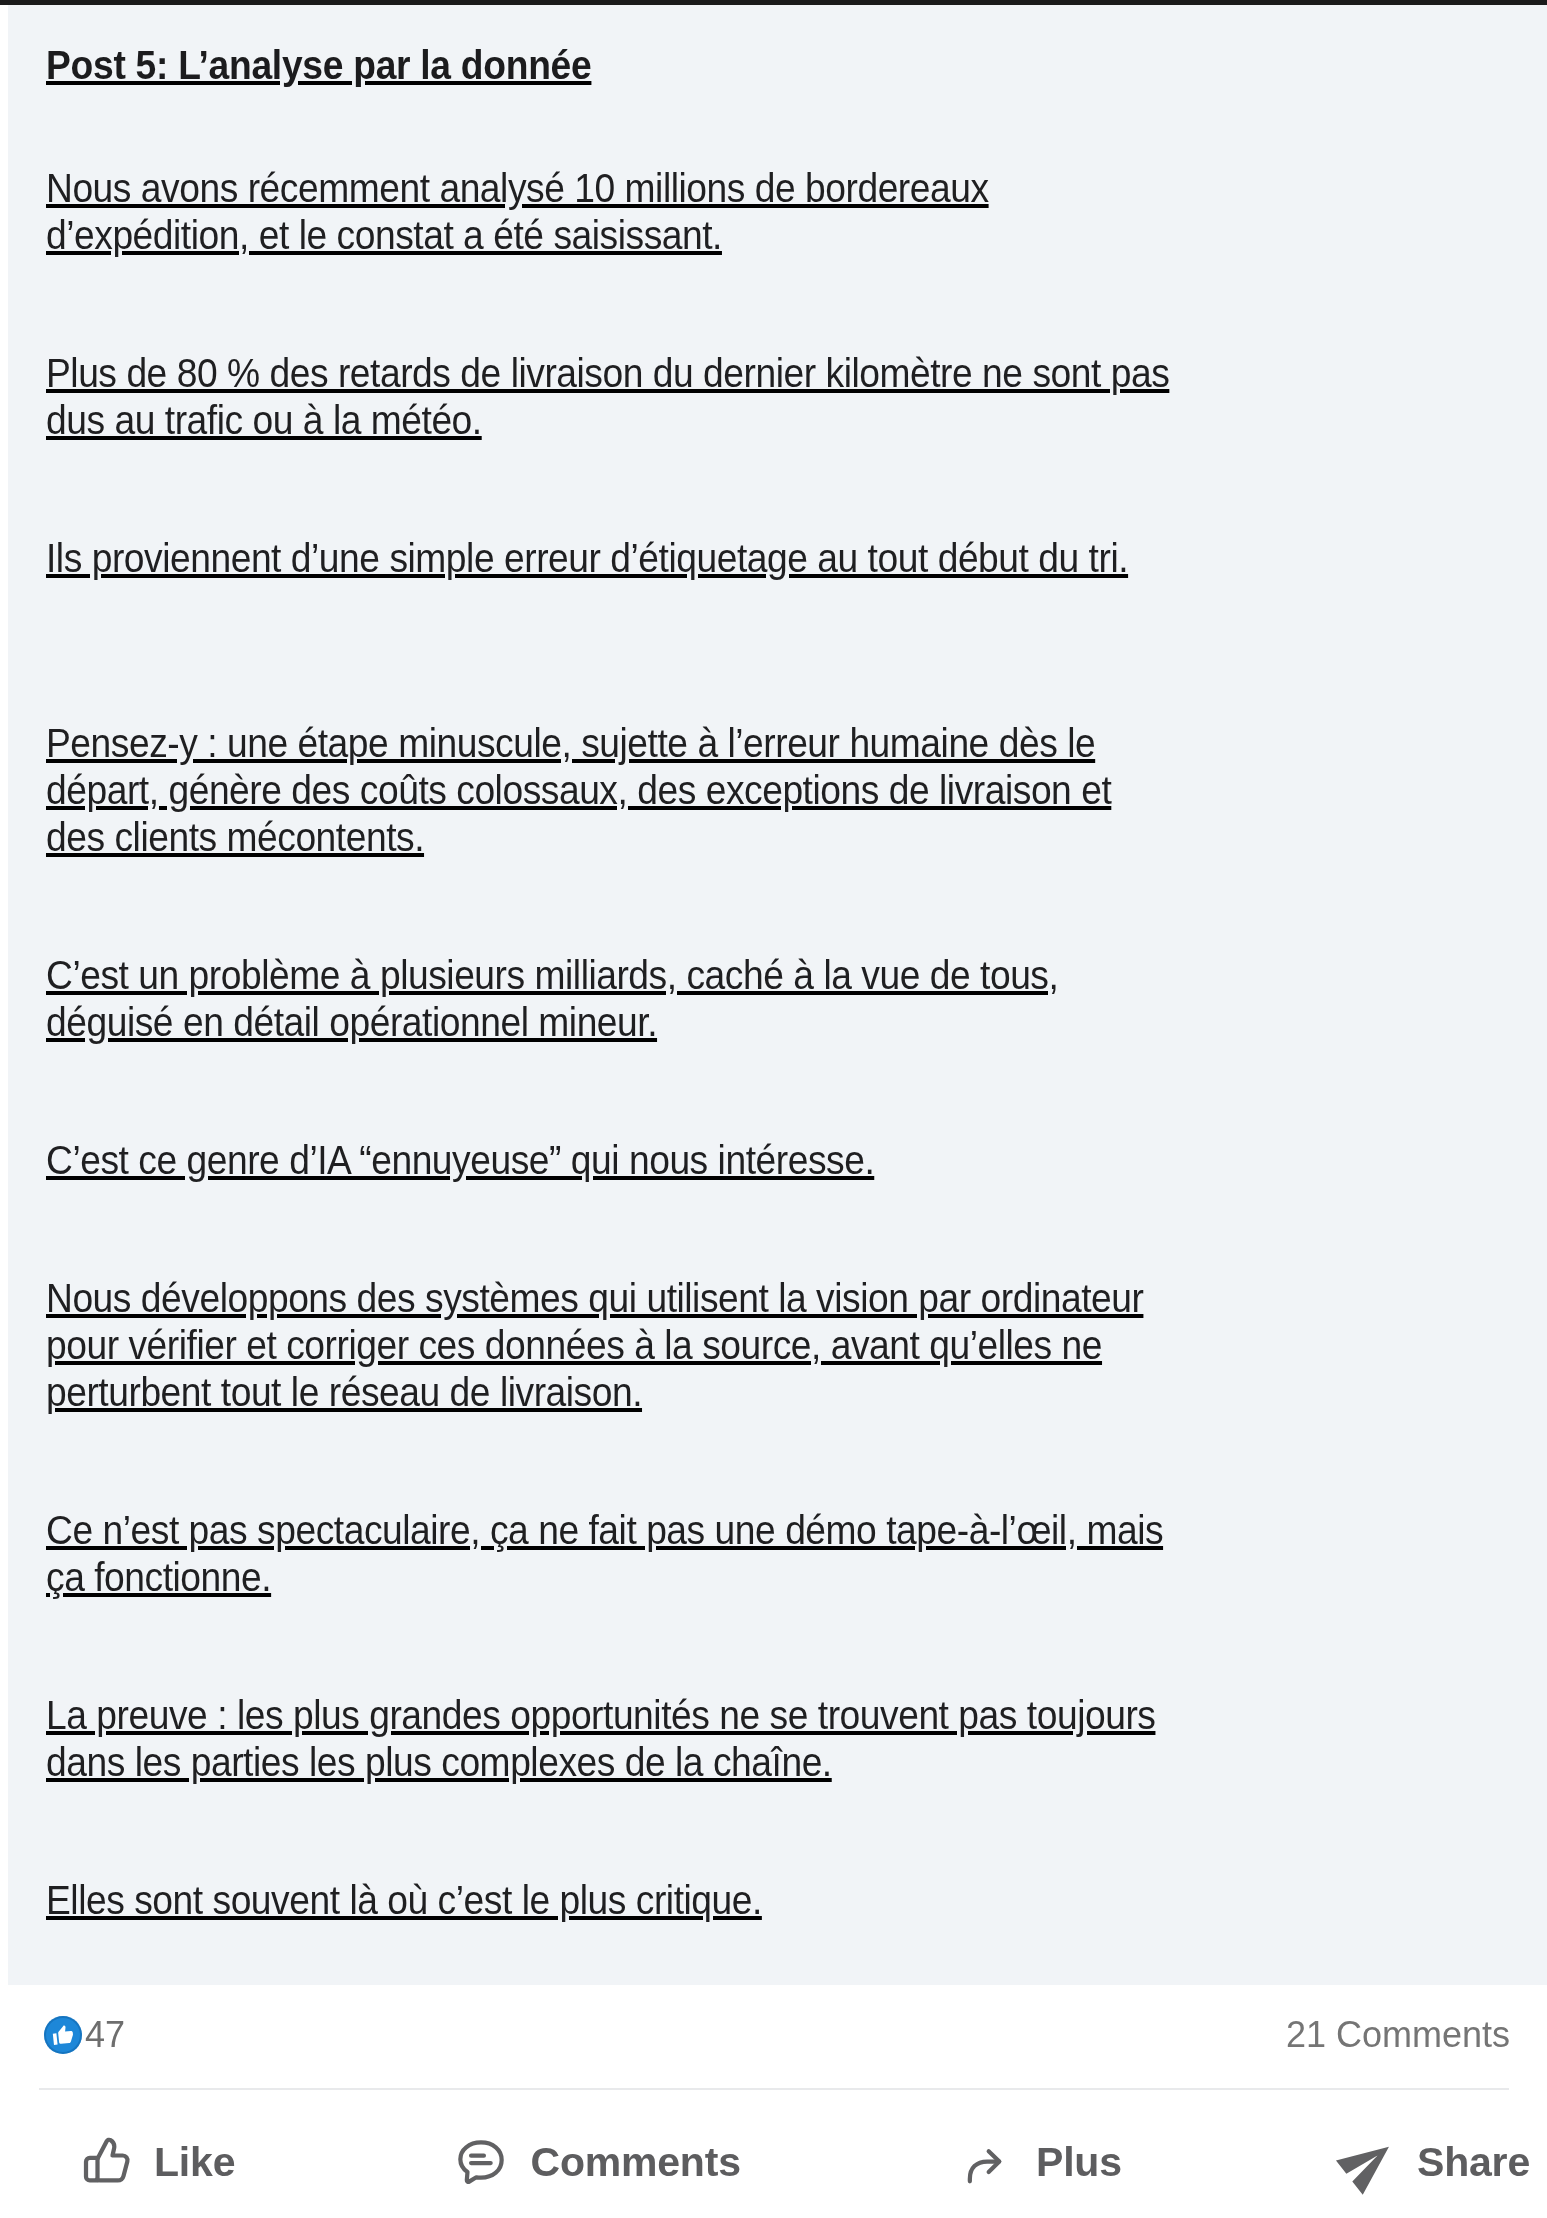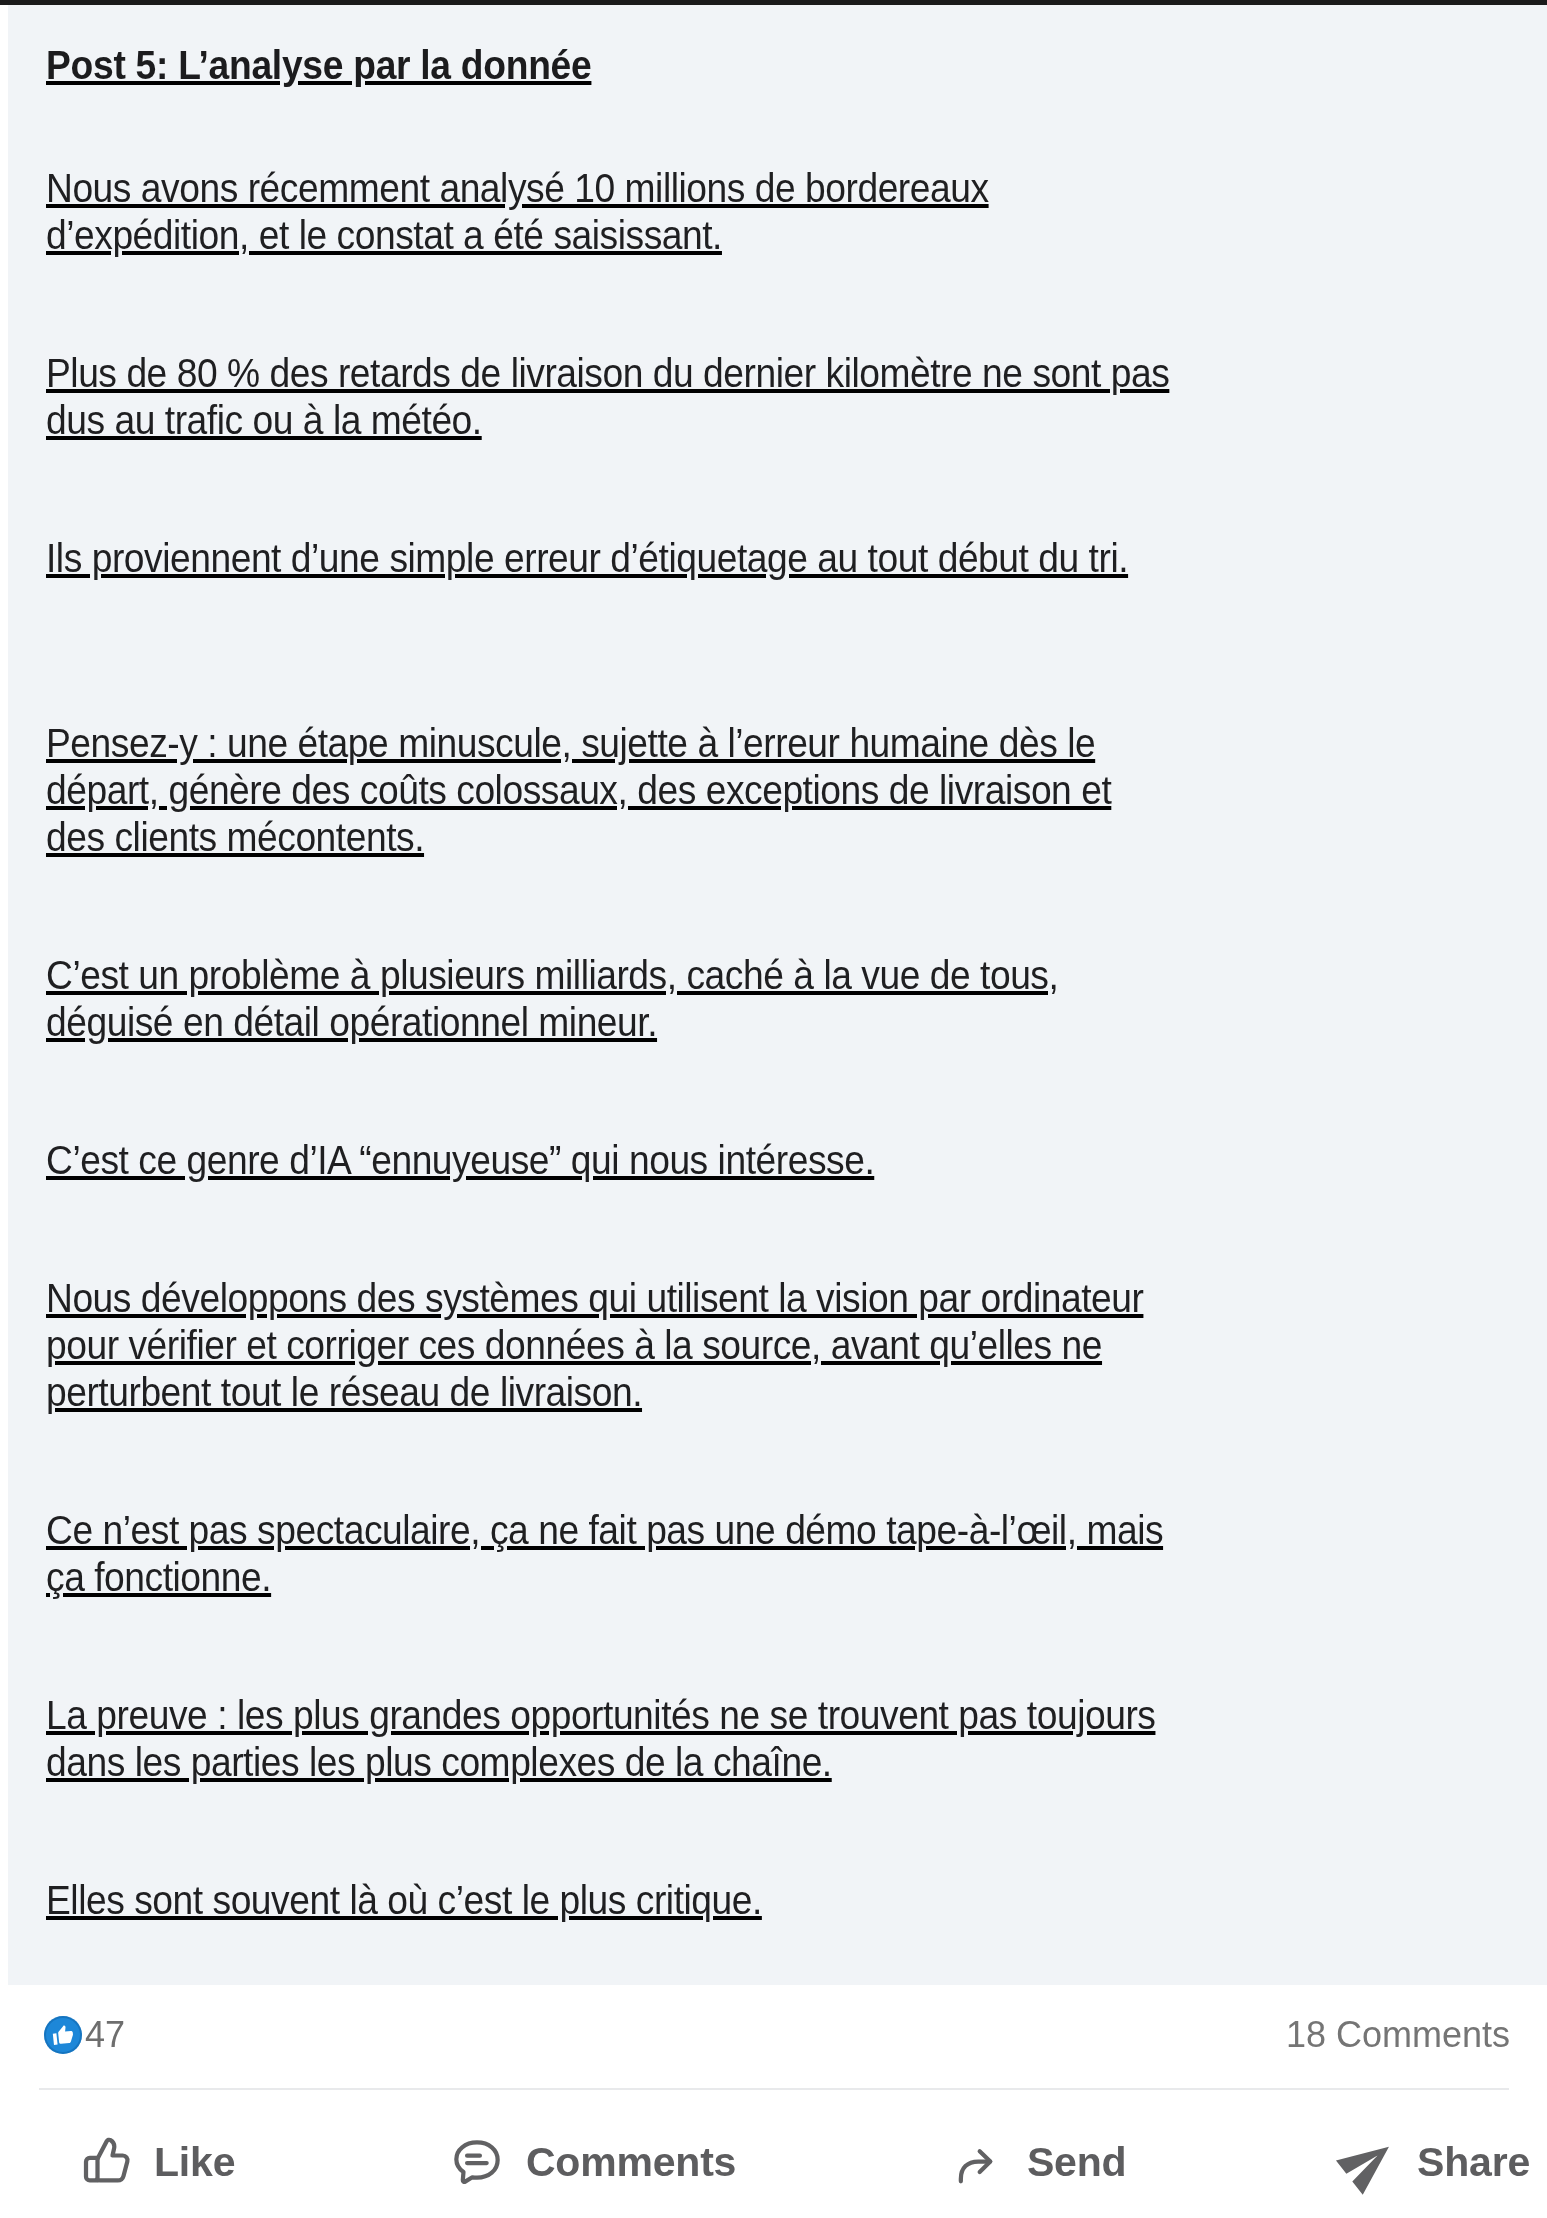--- a/index.html
+++ b/index.html
@@ -186,21 +186,21 @@
 
   <div class="social-counts">
     <div class="reactions-group">
       <span class="like-badge">
         <svg viewBox="0 0 24 24" aria-hidden="true">
           <path fill="#ffffff" d="M2 21h3.6V9.6H2V21zm20-10.4c0-1-.82-1.8-1.82-1.8h-5.74l.86-4.16.03-.29c0-.37-.15-.72-.4-.97L13.93 2.4 7.95 8.4c-.34.33-.54.79-.54 1.27v9.1c0 1 .82 1.83 1.82 1.83h8.18c.76 0 1.4-.46 1.68-1.11l2.75-6.42c.08-.2.13-.42.13-.66v-2.01z"></path>
         </svg>
       </span>
       <span class="reactions-count">47</span>
     </div>
-    <span class="comments-count">18 Comments</span>
+    <span class="comments-count">21 Comments</span>
   </div>
 
   <div class="divider"></div>
 
   <div class="actions-row">
 
     <button class="action-btn">
       <svg viewBox="0 0 24 24" aria-hidden="true">
         <path class="icon-stroke" d="M8.9 10.2 12.7 3a1.18 1.18 0 0 1 1.6-.47c.96.54 1.55 1.56 1.55 2.66 0 .34-.05.67-.14 1L15.1 8.9h4.25c1.28 0 2.21 1.21 1.89 2.45l-1.58 6.02a2.48 2.48 0 0 1-2.4 1.85H9.9c-.46 0-.92-.11-1.33-.32"></path>
         <path class="icon-stroke" d="M8.9 9.9H5.7c-.86 0-1.56.7-1.56 1.56v6.18c0 .86.7 1.56 1.56 1.56h3.2V9.9z"></path>
@@ -214,21 +214,21 @@
         <path class="icon-stroke" d="M7.9 8.95h5.3M7.9 12.05h8.1"></path>
       </svg>
       <span class="action-label">Comments</span>
     </button>
 
     <button class="action-btn">
       <svg viewBox="0 0 24 24" aria-hidden="true">
         <path class="icon-stroke" d="M4.9 19.6v-1.1c0-4.45 2.7-7.1 7.2-7.1h4.9"></path>
         <path class="icon-stroke" d="m12.7 7.1 4.4 4.3-4.4 4.3"></path>
       </svg>
-      <span class="action-label">Send</span>
+      <span class="action-label">Plus</span>
     </button>
 
     <button class="action-btn">
       <svg viewBox="0 0 24 24" aria-hidden="true">
         <g transform="rotate(-38 12 12)">
           <path class="icon-fill" d="M2.21 21 23 12 2.21 3 2.2 10l14.8 2-14.8 2z"></path>
         </g>
       </svg>
       <span class="action-label">Share</span>
     </button>

